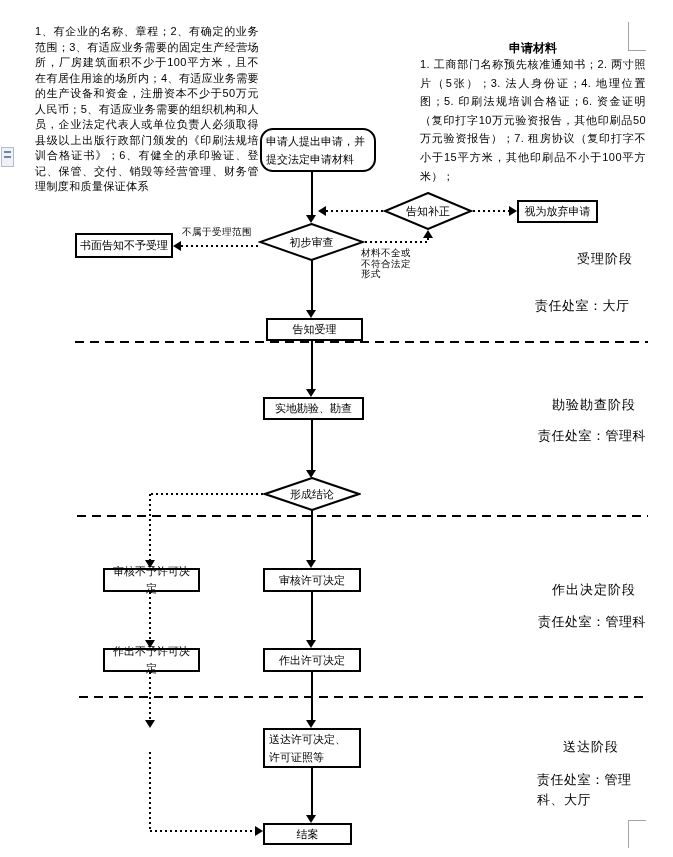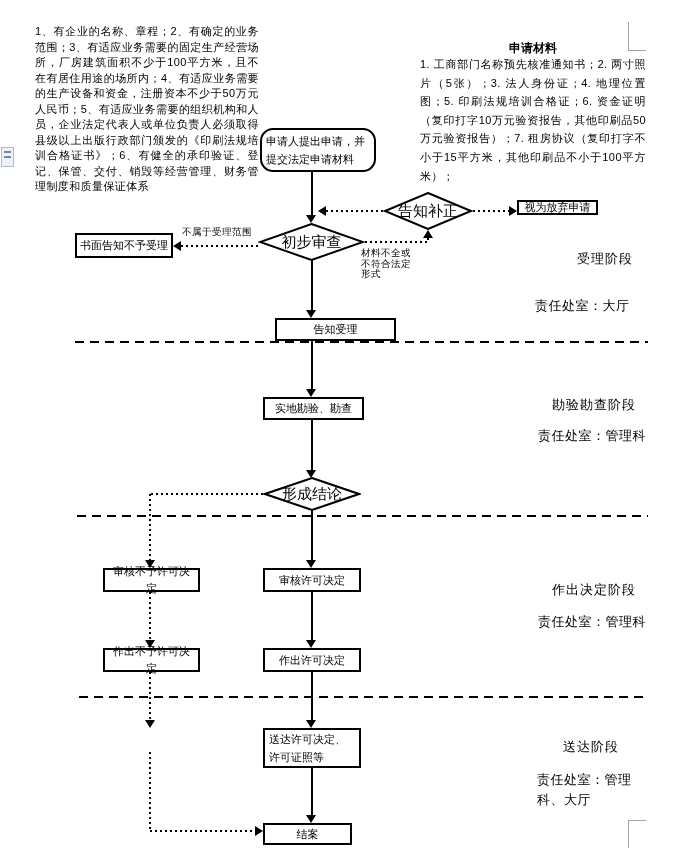--- a/index.html
+++ b/index.html
@@ -8,21 +8,21 @@
   .blocktitle{position:absolute;font-size:12px;font-weight:bold;text-align:center;}
   .blockbody{position:absolute;font-size:11px;line-height:15.5px;text-align:justify;letter-spacing:0.4px;}
   .mblockbody{position:absolute;font-size:11px;line-height:18.6px;text-align:justify;letter-spacing:0.4px;}
   .box{position:absolute;border:2px solid #000;background:#fff;box-sizing:border-box;
        font-size:11px;line-height:17px;display:flex;align-items:center;justify-content:center;
        text-align:center;padding:1px 3px;}
   .box.ltext{justify-content:flex-start;text-align:left;line-height:18px;padding:1px 4px;}
   .diamond{position:absolute;}
   .diamond svg{display:block;}
   .dlabel{position:absolute;left:0;top:0;right:0;bottom:0;display:flex;align-items:center;
-          justify-content:center;font-size:15px;}
+          justify-content:center;font-size:11px;}
   .vline{position:absolute;width:2px;background:#000;}
   .vdot{position:absolute;width:2px;background-image:repeating-linear-gradient(180deg,#000 0 2px,transparent 2px 5px);}
   .hdot{position:absolute;height:2px;background-image:repeating-linear-gradient(90deg,#000 0 2px,transparent 2px 5px);}
   .hdash{position:absolute;height:2px;background-image:repeating-linear-gradient(90deg,#000 0 9px,transparent 9px 15px);}
   .arr-d{position:absolute;width:0;height:0;border-left:5px solid transparent;border-right:5px solid transparent;border-top:8px solid #000;}
   .arr-u{position:absolute;width:0;height:0;border-left:5px solid transparent;border-right:5px solid transparent;border-bottom:8px solid #000;}
   .arr-l{position:absolute;width:0;height:0;border-top:5px solid transparent;border-bottom:5px solid transparent;border-right:8px solid #000;}
   .arr-r{position:absolute;width:0;height:0;border-top:5px solid transparent;border-bottom:5px solid transparent;border-left:8px solid #000;}
   .stage{position:absolute;font-size:13px;letter-spacing:1px;}
   .dept{position:absolute;font-size:13px;letter-spacing:0.5px;line-height:20px;}
@@ -122,36 +122,36 @@
     <span>申请人提出申请，并提交法定申请材料</span>
   </div>
 
   <div class="diamond" style="left:383px;top:192px;width:90px;height:38px;">
     <svg viewBox="0 0 90 38" width="90" height="38">
         <polygon points="45,1 88,19 45,37 2,19" fill="#ffffff" stroke="#000000" stroke-width="2"></polygon>
       </svg>
     <span class="dlabel">告知补正</span>
   </div>
 
-  <div class="box" style="left:517px;top:200px;width:81px;height:15px;">
+  <div class="box" style="left:517px;top:200px;width:81px;height:23px;">
     <span>视为放弃申请</span>
   </div>
 
   <div class="diamond" style="left:258px;top:223px;width:107px;height:38px;">
     <svg viewBox="0 0 107 38" width="107" height="38">
         <polygon points="53.5,1 105,19 53.5,37 2,19" fill="#ffffff" stroke="#000000" stroke-width="2"></polygon>
       </svg>
     <span class="dlabel">初步审查</span>
   </div>
 
   <div class="box" style="left:75px;top:233px;width:98px;height:25px;">
     <span>书面告知不予受理</span>
   </div>
 
-  <div class="box" style="left:275px;top:318px;width:121px;height:23px;">
+  <div class="box" style="left:266px;top:318px;width:97px;height:23px;">
     <span>告知受理</span>
   </div>
 
   <div class="box" style="left:263px;top:397px;width:101px;height:23px;">
     <span>实地勘验、勘查</span>
   </div>
 
   <div class="diamond" style="left:263px;top:477px;width:98px;height:34px;">
     <svg viewBox="0 0 98 34" width="98" height="34">
         <polygon points="49,1 96,17 49,33 2,17" fill="#ffffff" stroke="#000000" stroke-width="2"></polygon>

